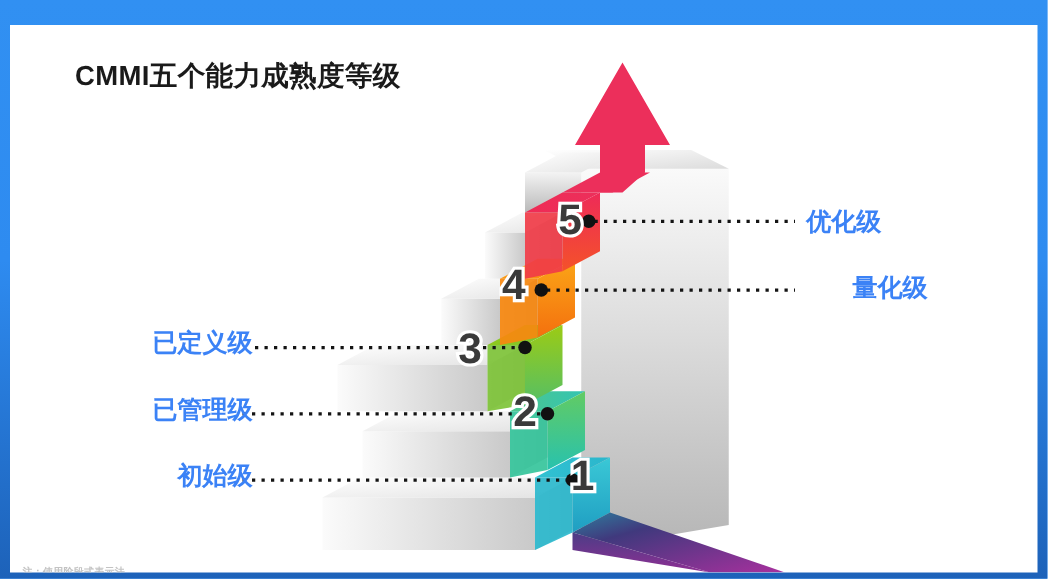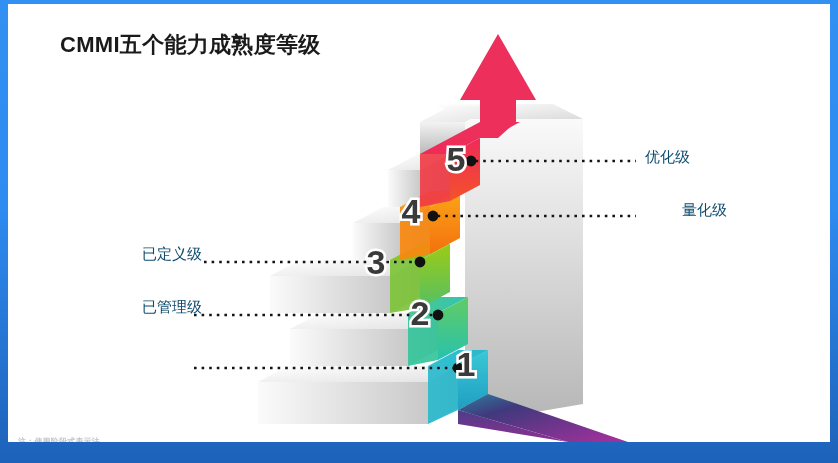--- a/index.html
+++ b/index.html
@@ -6,37 +6,37 @@
   body{
     width:838px;height:463px;overflow:hidden;
     background:#2e8bf0;
     font-family:"Liberation Sans","DejaVu Sans",sans-serif;
   }
   .slide-frame{
     position:relative;width:838px;height:463px;box-sizing:border-box;
     background:linear-gradient(180deg,#3190f2 0%,#2e8bf0 45%,#1d62b9 100%);
   }
   .slide-canvas{
-    position:absolute;left:8px;top:4px;width:822px;height:438px;
+    position:absolute;left:8px;top:20px;width:822px;height:438px;
     background:#ffffff;overflow:hidden;
   }
   .slide-title{
     position:absolute;left:52px;top:26px;
     font-size:22px;font-weight:bold;color:#1a1a1a;letter-spacing:.3px;
     white-space:nowrap;
   }
   .footnote{
     position:absolute;left:10px;top:432px;
     font-size:8px;color:#c3c3c3;white-space:nowrap;letter-spacing:.2px;font-weight:bold;
   }
   .stage{position:absolute;left:0;top:0;width:822px;height:438px;}
   .stage svg{display:block;}
 
   .side-label{
-    position:absolute;font-size:15px;font-weight:normal;color:#0c4a6e;
+    position:absolute;font-size:20px;font-weight:bold;color:#3b82f6;
     white-space:nowrap;
   }
   .side-label.left{text-align:right;}
   .lbl-opt{left:637px;top:144px;}
   .lbl-qua{left:637px;top:197px;margin-left:37px;}
   .lbl-def{left:84px;top:241px;width:110px;}
   .lbl-man{left:84px;top:294px;width:110px;}
   .lbl-ini{left:84px;top:347px;width:110px;}
 </style>
 </head>
@@ -226,16 +226,17 @@
           <text x="403" y="219" stroke="#ffffff" stroke-width="5" fill="#3a3a3a" paint-order="stroke">4</text>
           <text x="448" y="167" stroke="#ffffff" stroke-width="5" fill="#3a3a3a" paint-order="stroke">5</text>
         </g>
       </svg>
     </div>
 
     <div class="side-label lbl-opt">优化级</div>
     <div class="side-label lbl-qua">量化级</div>
     <div class="side-label left lbl-man">已管理级</div>
     <div class="side-label left lbl-def">已定义级</div>
+    <div class="side-label left lbl-ini">初始级</div>
 
     <div class="footnote">注：使用阶段式表示法。</div>
   </div>
 </div>
 
 </body></html>

